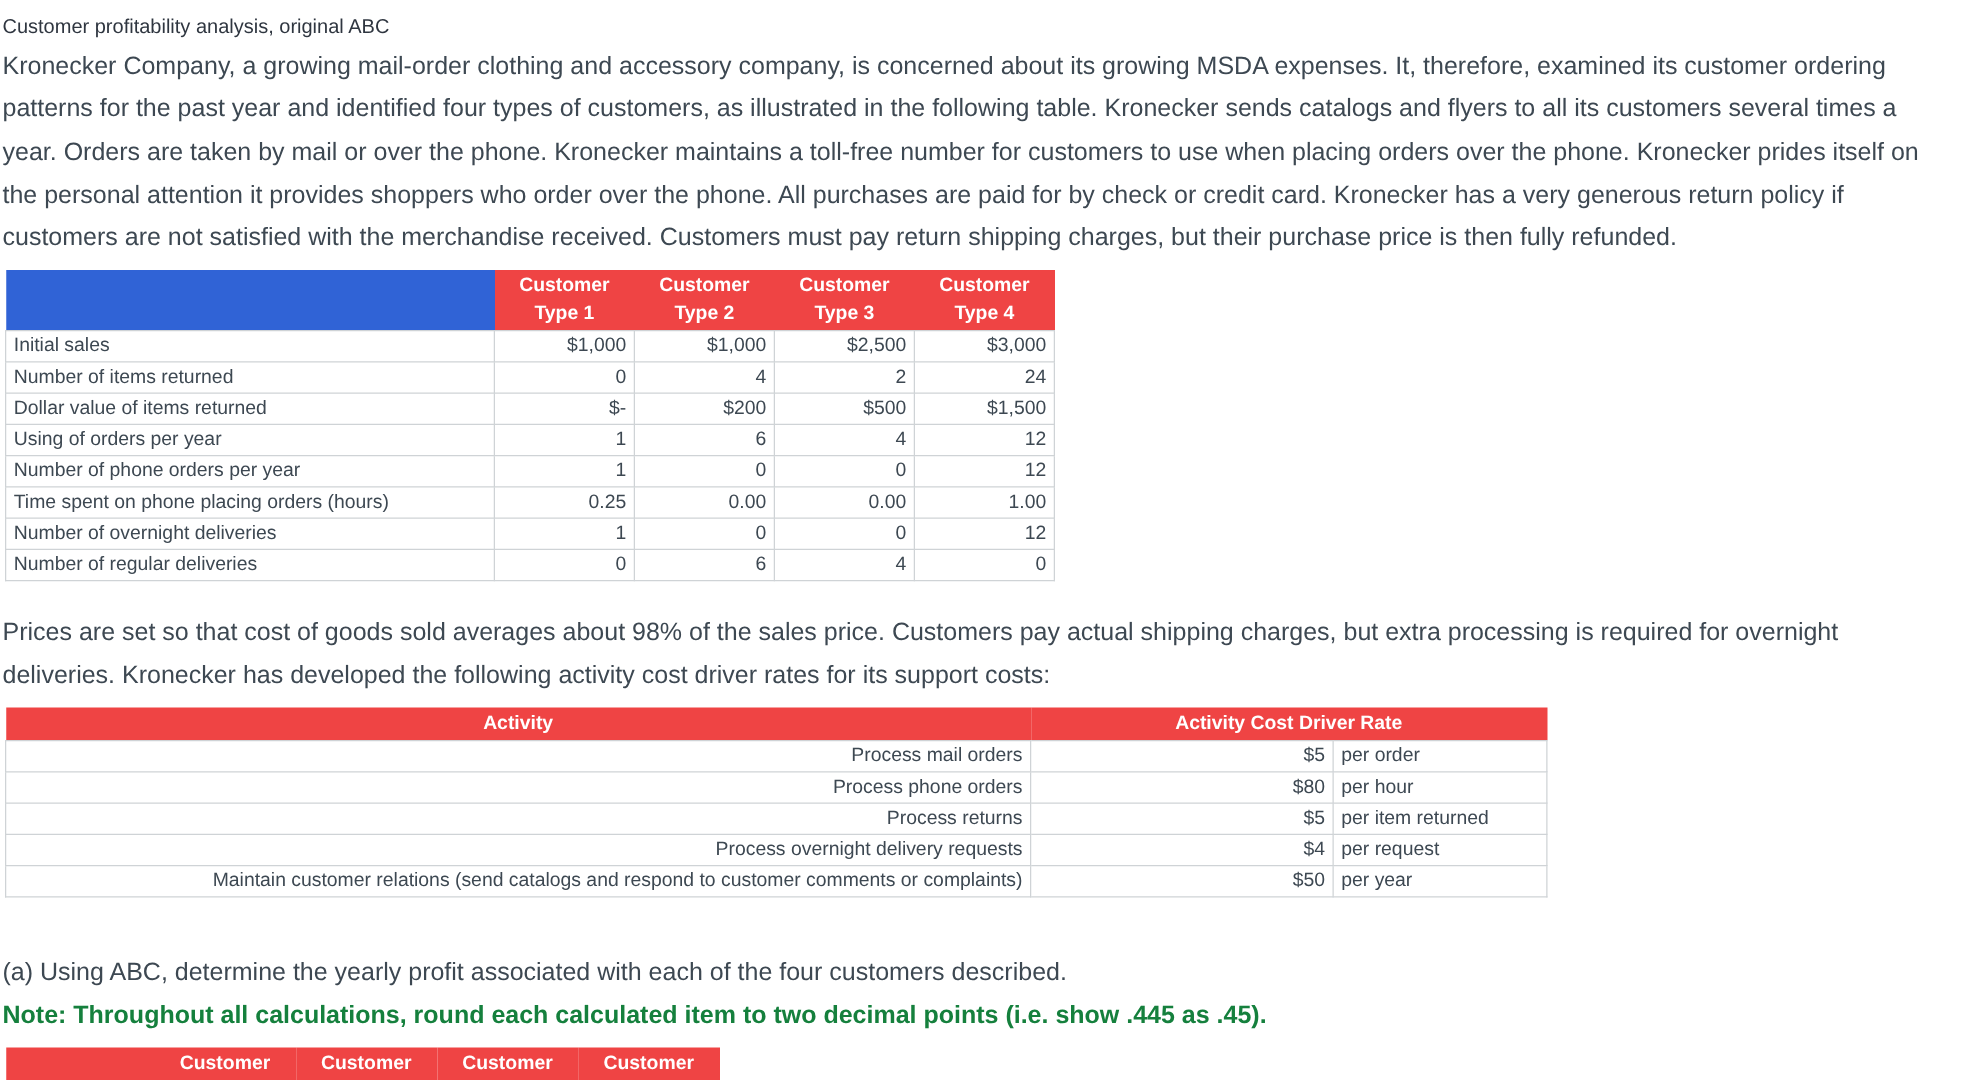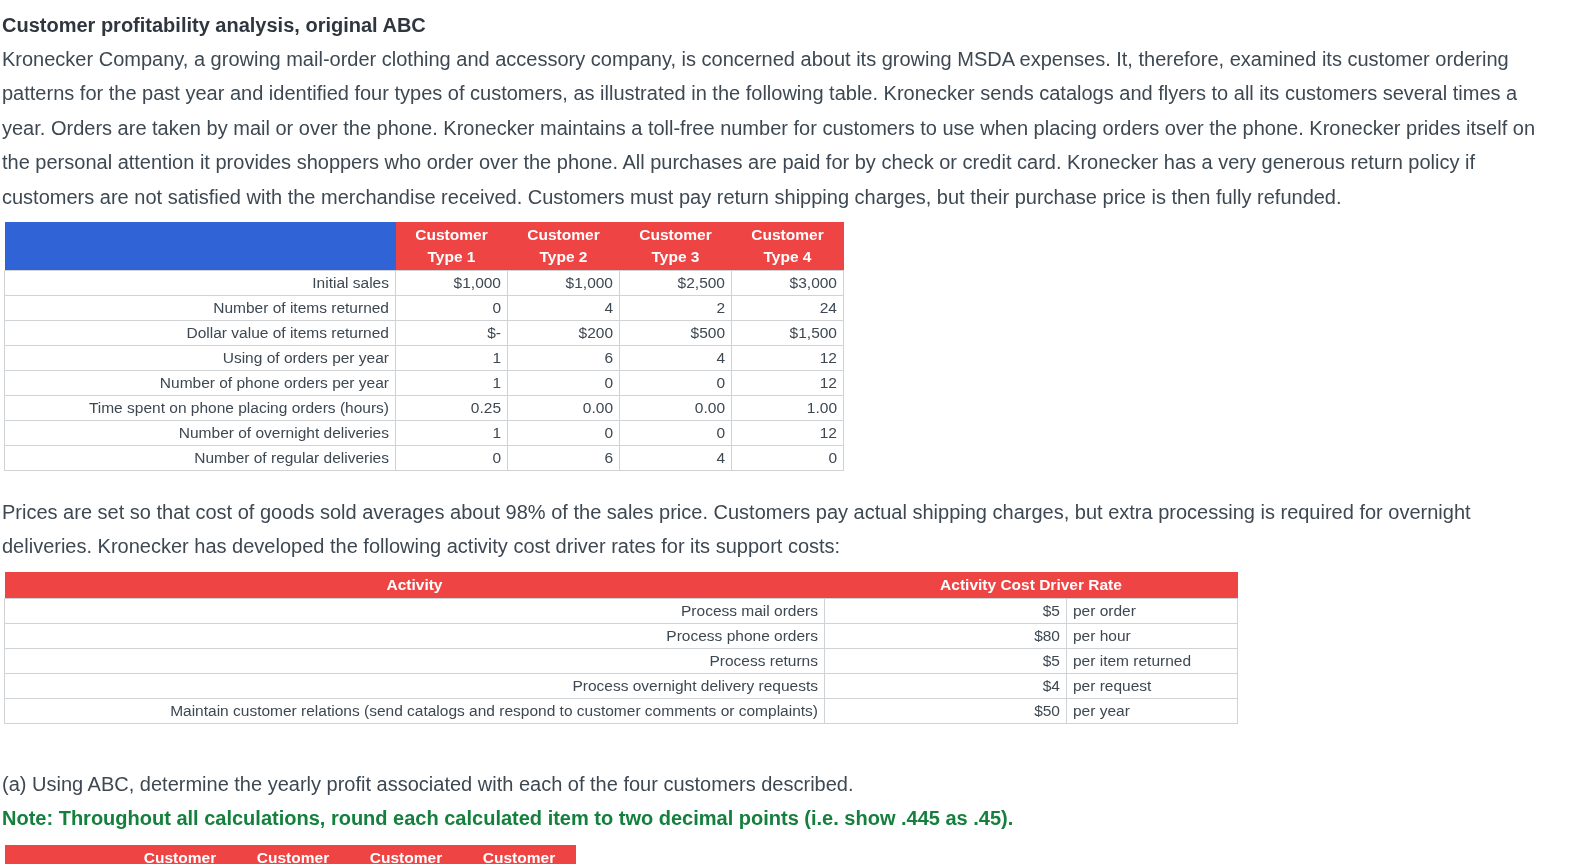--- a/index.html
+++ b/index.html
@@ -15,22 +15,22 @@
     font-size: 15.5px;
     overflow: hidden;
   }
   .page {
     padding: 10px 0 0 2px;
     box-sizing: border-box;
   }
 
   
   .title {
-    font-weight: bold;
-    font-size: 20px;
+    font-weight: normal;
+    font-size: 16px;
     color: #2f3640;
     line-height: 1.55;
     margin: 0 0 1px 0;
   }
   .para {
     font-size: 20px;
     line-height: 1.72;
     color: #3d4852;
     margin: 0;
     max-width: 1560px;
@@ -62,21 +62,21 @@
     padding: 1px 6px;
     line-height: 1.42;
     white-space: nowrap;
     background: #ffffff;
   }
 
   
   #table-customer-types { margin: 8px 0 0 2px; table-layout: fixed; }
   #table-customer-types th.corner { background: #3063d6; }
   #table-customer-types th.ct { text-align: center; width: 98px; }
-  #table-customer-types td.rowlabel { width: 378px; text-align: right; }
+  #table-customer-types td.rowlabel { width: 378px; text-align: left; }
   #table-customer-types td.num { text-align: right; }
   .hdr2line { display: block; }
 
   
   #table-activity { margin: 8px 0 16px 2px; table-layout: fixed; }
   #table-activity th.act { text-align: center; width: 806px; }
   #table-activity th.rate { text-align: center; width: 388px; }
   #table-activity td.act { text-align: right; }
   #table-activity td.rate { text-align: right; width: 229px; }
   #table-activity td.unit { text-align: left; width: 158px; }

